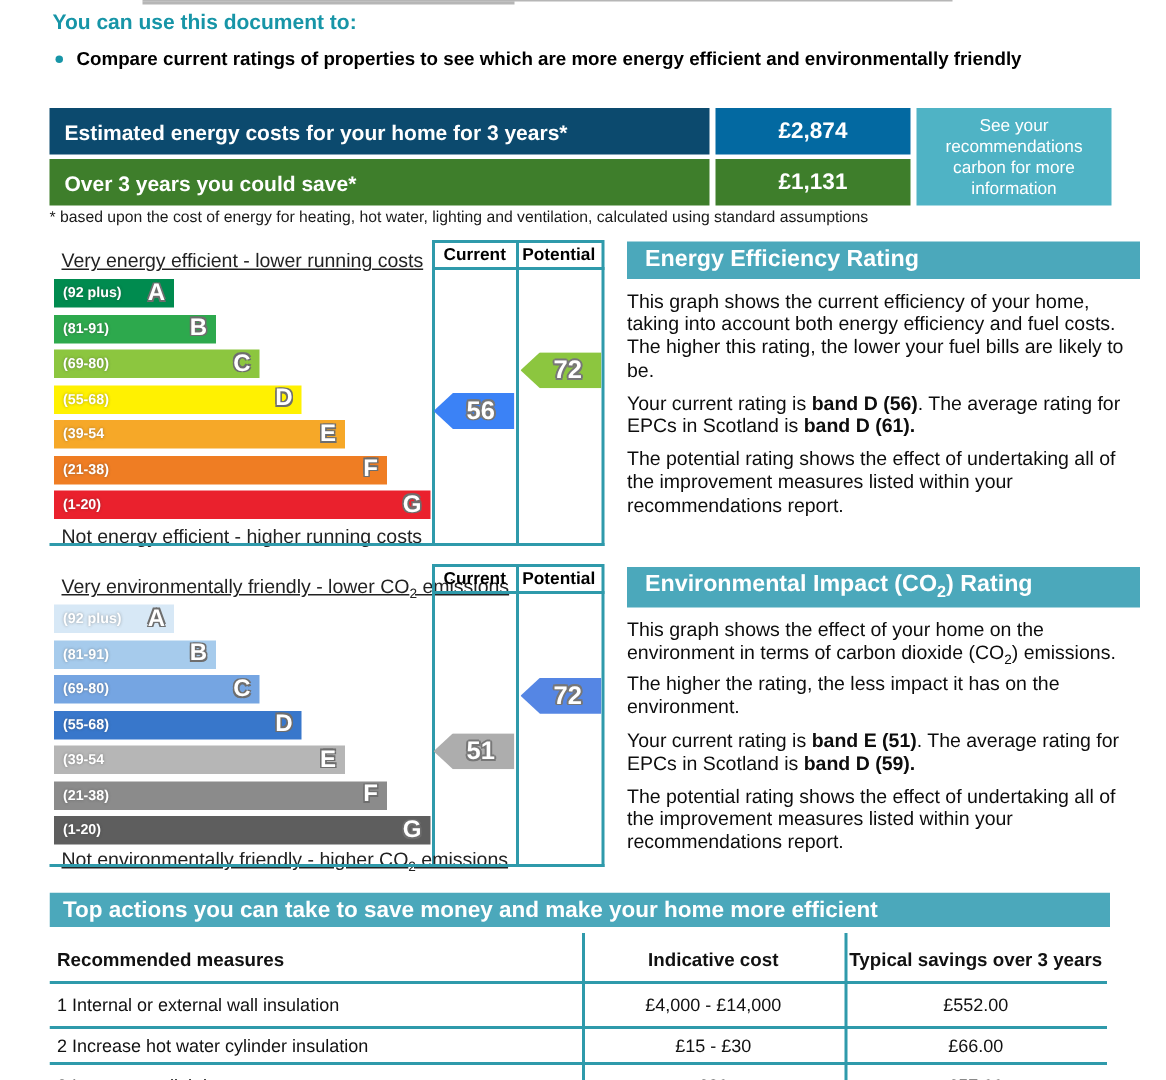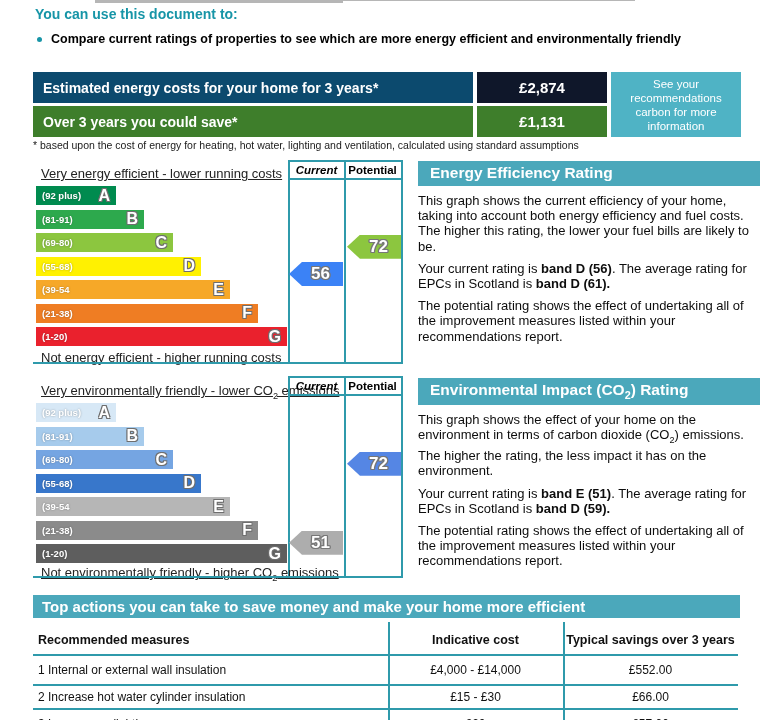--- a/index.html
+++ b/index.html
@@ -39,21 +39,21 @@
     text-shadow:0 0 2px rgba(60,60,60,.45);}
   .band-letter{color:#fff;font-weight:bold;font-size:16px;line-height:16px;
     text-shadow:-1px -1px 0 #6e6e6e,1px -1px 0 #6e6e6e,-1px 1px 0 #6e6e6e,1px 1px 0 #6e6e6e;}
   .cols-frame{position:absolute;left:255px;top:0;width:115px;box-sizing:border-box;
     border:2px solid #2f9aab;background:transparent;}
   .c1 .cols-frame{height:204px;} .c2 .cols-frame{height:202px;}
   .col-divider{position:absolute;left:311px;top:0;width:2px;background:#2f9aab;}
   .c1 .col-divider{height:204px;} .c2 .col-divider{height:202px;}
   .header-underline{position:absolute;left:255px;top:18px;width:115px;height:2px;background:#2f9aab;}
   .col-h{position:absolute;top:4px;font-weight:bold;font-size:11.5px;color:#000;text-align:center;}
-  .col-h.cur{left:255px;width:57px;font-style:italic;}
+  .col-h.cur{left:255px;width:57px;}
   .col-h.pot{left:313px;width:53px;}
   .bottom-line{position:absolute;left:0;width:370px;height:2px;background:#2f9aab;}
   .c1 .bottom-line{top:202px;} .c2 .bottom-line{top:200px;}
   .arrow{position:absolute;height:24px;display:flex;align-items:center;
     clip-path:polygon(0 50%,24% 0,100% 0,100% 100%,24% 100%);}
   .arrow.cur{left:256px;width:54px;}
   .arrow.pot{left:314px;width:54px;}
   .arrow span{width:100%;text-align:center;padding-left:9px;font-weight:bold;font-size:17px;color:#fff;
     text-shadow:-1.3px 0 0 #777,1.3px 0 0 #777,0 -1.3px 0 #777,0 1.3px 0 #777,-1px -1px 0 #777,1px 1px 0 #777,-1px 1px 0 #777,1px -1px 0 #777;}
   
@@ -90,21 +90,21 @@
   <div id="bullets">
       <div class="bullet-item">
         <span class="bullet-dot"></span>
         <span class="bullet-text"><span>Compare current ratings of properties to see which are more energy efficient and environmentally friendly</span></span>
       </div>
     </div>
 </div>
 
 <div class="cost-summary" id="cost-summary">
     <div class="cost-row-label" style="background: #0c4a6e;">Estimated energy costs for your home for 3 years*</div>
-    <div class="cost-row-value" style="background: #0f172a; text-align: center;">£2,874</div>
+    <div class="cost-row-value" style="background: #0369a1; text-align: center;">£2,874</div>
     <div class="cost-row-label" style="background: rgb(62, 126, 43);">Over 3 years you could save*</div>
     <div class="cost-row-value" style="background: rgb(62, 126, 43);">£1,131</div>
     <div class="info-box" style="background: rgb(79, 179, 197);">
       <div>See your</div>
       <div>recommendations</div>
       <div>carbon for more</div>
       <div>information</div>
     </div>
   </div>
 <div class="footnote">* based upon the cost of energy for heating, hot water, lighting and ventilation, calculated using standard assumptions</div>
@@ -223,21 +223,21 @@
           <span class="band-letter">F</span>
         </div>
       </div>
       <div class="band-row">
         <div class="band-bar" style="width: 251px; background: rgb(94, 94, 94);">
           <span class="band-range">(1-20)</span>
           <span class="band-letter">G</span>
         </div>
       </div>
     </div>
-  <div class="arrow cur" style="top: 112.8px; background: rgb(173, 173, 173); margin-top: 42px;">
+  <div class="arrow cur" style="top: 112.8px; background: rgb(173, 173, 173);">
       <span>51</span>
     </div>
   <div class="arrow pot" style="top: 75.8182px; background: rgb(85, 134, 228);">
       <span>72</span>
     </div>
   <span class="bottom-label"><span>Not environmentally friendly - higher CO</span><sub>2</sub><span> emissions</span></span>
   <div class="bottom-line"></div>
 </div>
 
 <div class="panel p2">

